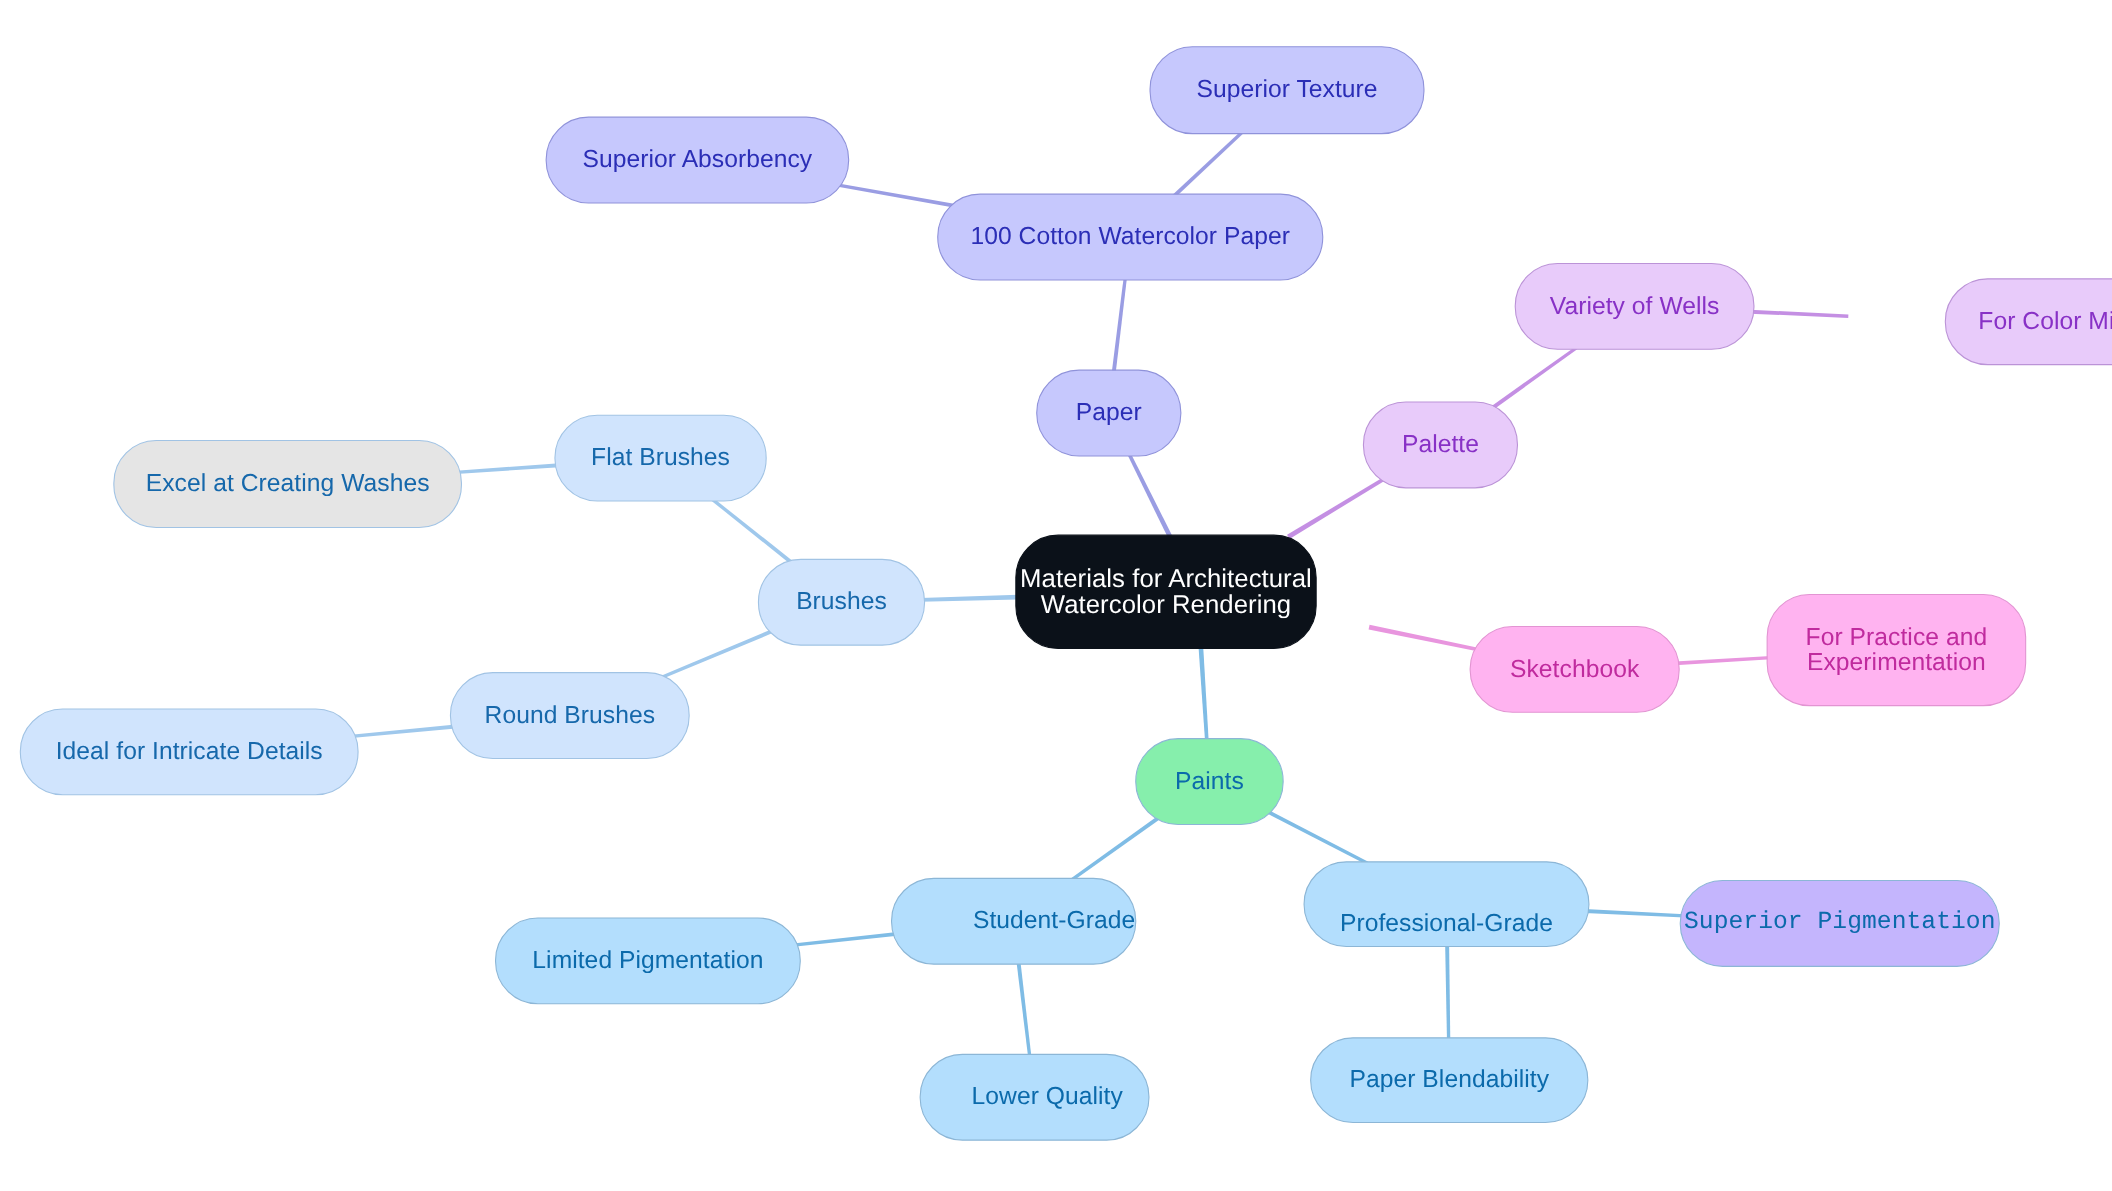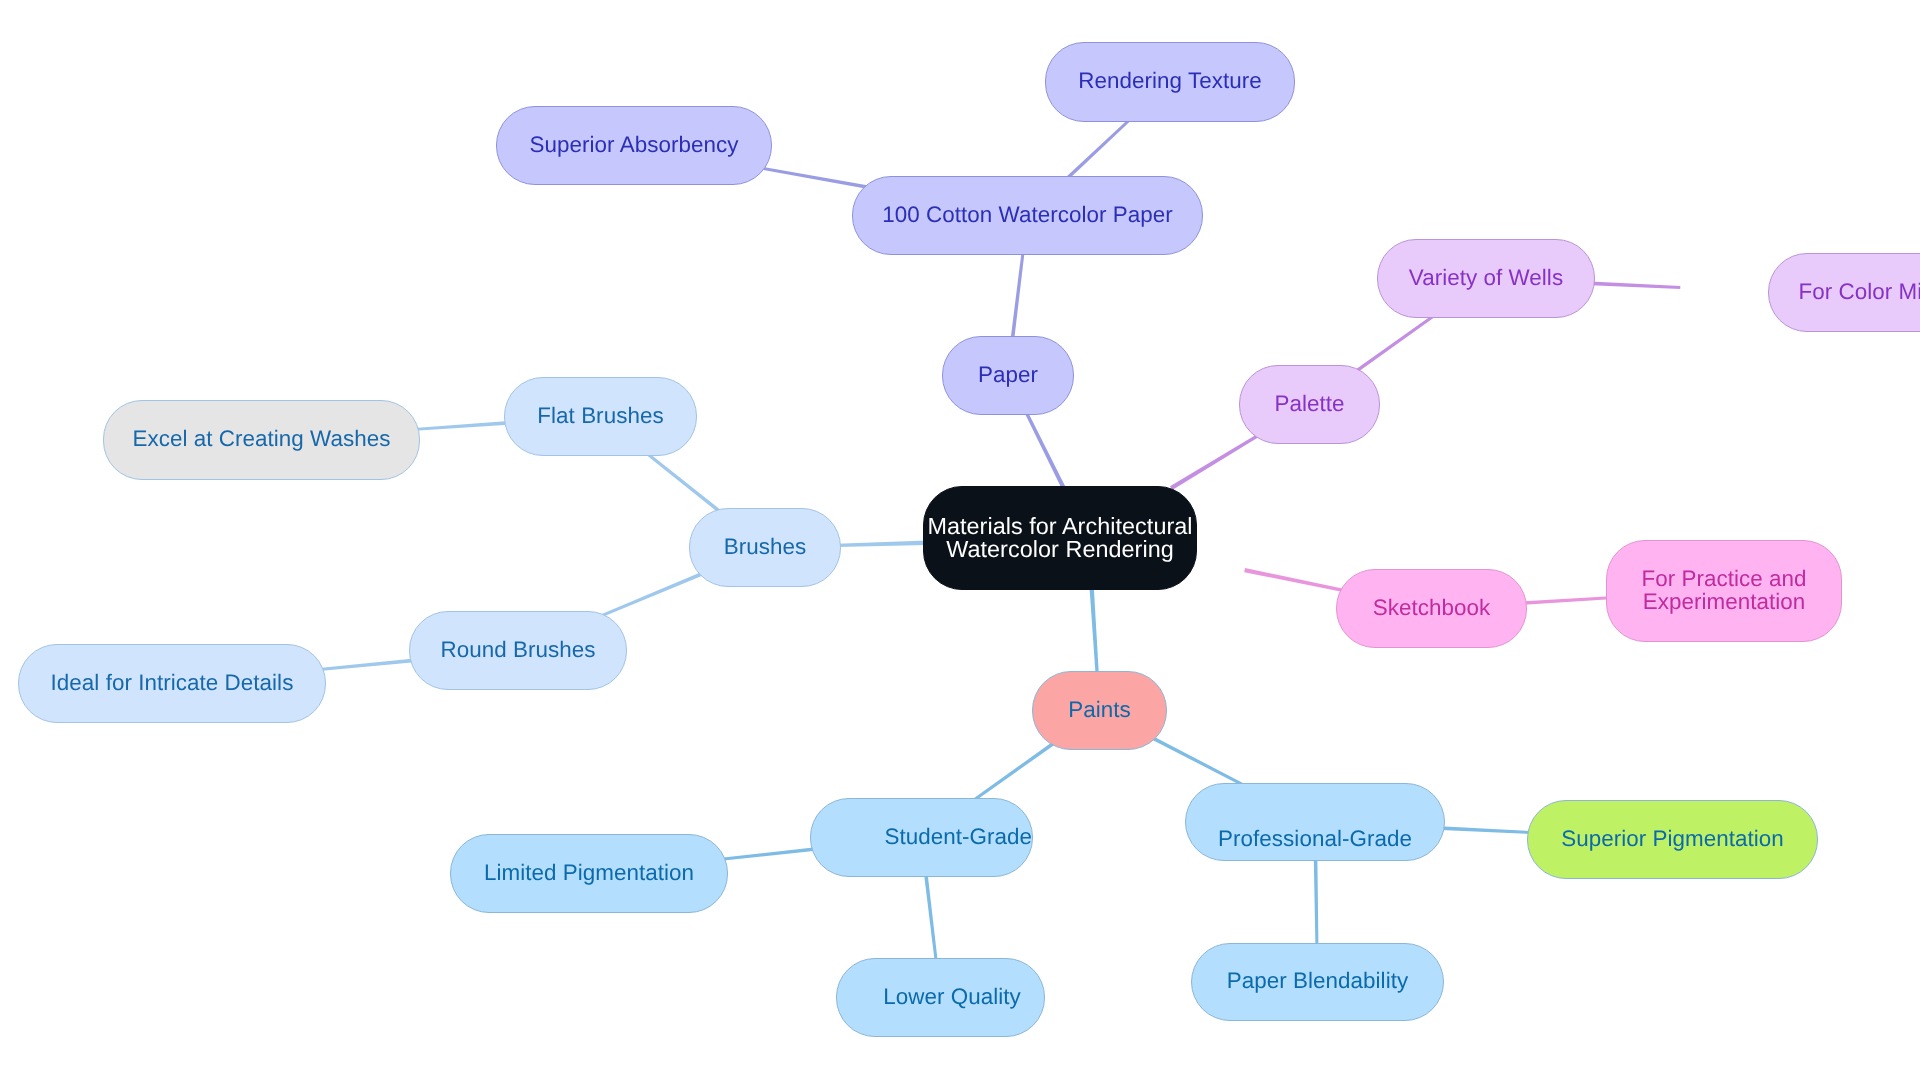--- a/index.html
+++ b/index.html
@@ -60,53 +60,53 @@
     <div class="node" style="left: 942px; top: 336px; width: 132px; height: 79px; background: rgb(198, 200, 253); border-color: rgb(143, 146, 218); border-radius: 39px;">
       <span class="lbl" style="color: rgb(43, 46, 182); font-size: 22.4px; top: -1.3px;"><span class="ln">Paper</span></span>
     </div>
     <div class="node" style="left: 852px; top: 176px; width: 351px; height: 79px; background: rgb(198, 200, 253); border-color: rgb(143, 146, 218); border-radius: 39px;">
       <span class="lbl" style="color: rgb(43, 46, 182); font-size: 22.4px; top: -1.3px;"><span class="ln">100 Cotton Watercolor Paper</span></span>
     </div>
     <div class="node" style="left: 496px; top: 106px; width: 276px; height: 79px; background: rgb(198, 200, 253); border-color: rgb(143, 146, 218); border-radius: 39px;">
       <span class="lbl" style="color: rgb(43, 46, 182); font-size: 22.4px; top: -1.3px;"><span class="ln">Superior Absorbency</span></span>
     </div>
     <div class="node" style="left: 1045px; top: 42px; width: 250px; height: 80px; background: rgb(198, 200, 253); border-color: rgb(143, 146, 218); border-radius: 39px;">
-      <span class="lbl" style="color: rgb(43, 46, 182); font-size: 22.4px; top: -1.3px;"><span class="ln">Rendering Texture</span></span>
+      <span class="lbl" style="color: rgb(43, 46, 182); font-size: 22.4px; top: -1.3px;"><span class="ln">Superior Texture</span></span>
     </div>
     <div class="node" style="left: 689px; top: 508px; width: 152px; height: 79px; background: rgb(208, 228, 253); border-color: rgb(161, 195, 228); border-radius: 39px;">
       <span class="lbl" style="color: rgb(22, 104, 171); font-size: 22.4px; top: -1.3px;"><span class="ln">Brushes</span></span>
     </div>
     <div class="node" style="left: 504px; top: 377px; width: 193px; height: 79px; background: rgb(208, 228, 253); border-color: rgb(161, 195, 228); border-radius: 39px;">
       <span class="lbl" style="color: rgb(22, 104, 171); font-size: 22.4px; top: -1.3px;"><span class="ln">Flat Brushes</span></span>
     </div>
     <div class="node" style="left: 103px; top: 400px; width: 317px; height: 80px; background: #e5e5e5; border-color: rgb(161, 195, 228); border-radius: 39px;">
       <span class="lbl" style="color: rgb(22, 104, 171); font-size: 22.4px; top: -1.3px;"><span class="ln">Excel at Creating Washes</span></span>
     </div>
     <div class="node" style="left: 409px; top: 611px; width: 218px; height: 79px; background: rgb(208, 228, 253); border-color: rgb(161, 195, 228); border-radius: 39px;">
       <span class="lbl" style="color: rgb(22, 104, 171); font-size: 22.4px; top: -1.3px;"><span class="ln">Round Brushes</span></span>
     </div>
     <div class="node" style="left: 18px; top: 644px; width: 308px; height: 79px; background: rgb(208, 228, 253); border-color: rgb(161, 195, 228); border-radius: 39px;">
       <span class="lbl" style="color: rgb(22, 104, 171); font-size: 22.4px; top: -1.3px;"><span class="ln">Ideal for Intricate Details</span></span>
     </div>
-    <div class="node" style="left: 1032px; top: 671px; width: 135px; height: 79px; background: #fca5a5; border-color: rgb(140, 182, 214); border-radius: 39px;">
+    <div class="node" style="left: 1032px; top: 671px; width: 135px; height: 79px; background: #86efac; border-color: rgb(140, 182, 214); border-radius: 39px;">
       <span class="lbl" style="color: rgb(11, 106, 171); font-size: 22.4px; top: -1.3px;"><span class="ln">Paints</span></span>
     </div>
     <div class="node" style="left: 810px; top: 798px; width: 223px; height: 79px; background: rgb(179, 222, 253); border-color: rgb(140, 182, 214); border-radius: 39px; justify-content: flex-end;">
       <span class="lbl" style="color: rgb(11, 106, 171); font-size: 22.4px; top: -1.3px;"><span class="ln">Student-Grade</span></span>
     </div>
     <div class="node" style="left: 450px; top: 834px; width: 278px; height: 79px; background: rgb(179, 222, 253); border-color: rgb(140, 182, 214); border-radius: 39px;">
       <span class="lbl" style="color: rgb(11, 106, 171); font-size: 22.4px; top: -1.3px;"><span class="ln">Limited Pigmentation</span></span>
     </div>
     <div class="node" style="left: 836px; top: 958px; width: 209px; height: 79px; background: rgb(179, 222, 253); border-color: rgb(140, 182, 214); border-radius: 39px;">
       <span class="lbl" style="color: rgb(11, 106, 171); font-size: 22.4px; top: -1.3px; margin-left: 23px;"><span class="ln">Lower Quality</span></span>
     </div>
     <div class="node" style="left: 1185px; top: 783px; width: 260px; height: 78px; background: rgb(179, 222, 253); border-color: rgb(140, 182, 214); border-radius: 39px;">
       <span class="lbl" style="color: rgb(11, 106, 171); font-size: 22.4px; top: -1.3px; margin-top: 36px;"><span class="ln">Professional-Grade</span></span>
     </div>
-    <div class="node" style="left: 1527px; top: 800px; width: 291px; height: 79px; background: #bef264; border-color: rgb(140, 182, 214); border-radius: 39px;">
+    <div class="node" style="left: 1527px; top: 800px; width: 291px; height: 79px; background: #c4b5fd; border-color: rgb(140, 182, 214); border-radius: 39px; font-family: Liberation Mono, monospace;">
       <span class="lbl" style="color: rgb(11, 106, 171); font-size: 22.4px; top: -1.3px;"><span class="ln">Superior Pigmentation</span></span>
     </div>
     <div class="node" style="left: 1191px; top: 943px; width: 253px; height: 78px; background: rgb(179, 222, 253); border-color: rgb(140, 182, 214); border-radius: 39px;">
       <span class="lbl" style="color: rgb(11, 106, 171); font-size: 22.4px; top: -1.3px;"><span class="ln">Paper Blendability</span></span>
     </div>
     <div class="node" style="left: 1239px; top: 365px; width: 141px; height: 79px; background: rgb(232, 203, 250); border-color: rgb(187, 147, 215); border-radius: 39px;">
       <span class="lbl" style="color: rgb(136, 49, 198); font-size: 22.4px; top: -1.3px;"><span class="ln">Palette</span></span>
     </div>
     <div class="node" style="left: 1377px; top: 239px; width: 218px; height: 79px; background: rgb(232, 203, 250); border-color: rgb(187, 147, 215); border-radius: 39px;">
       <span class="lbl" style="color: rgb(136, 49, 198); font-size: 22.4px; top: -1.3px;"><span class="ln">Variety of Wells</span></span>

